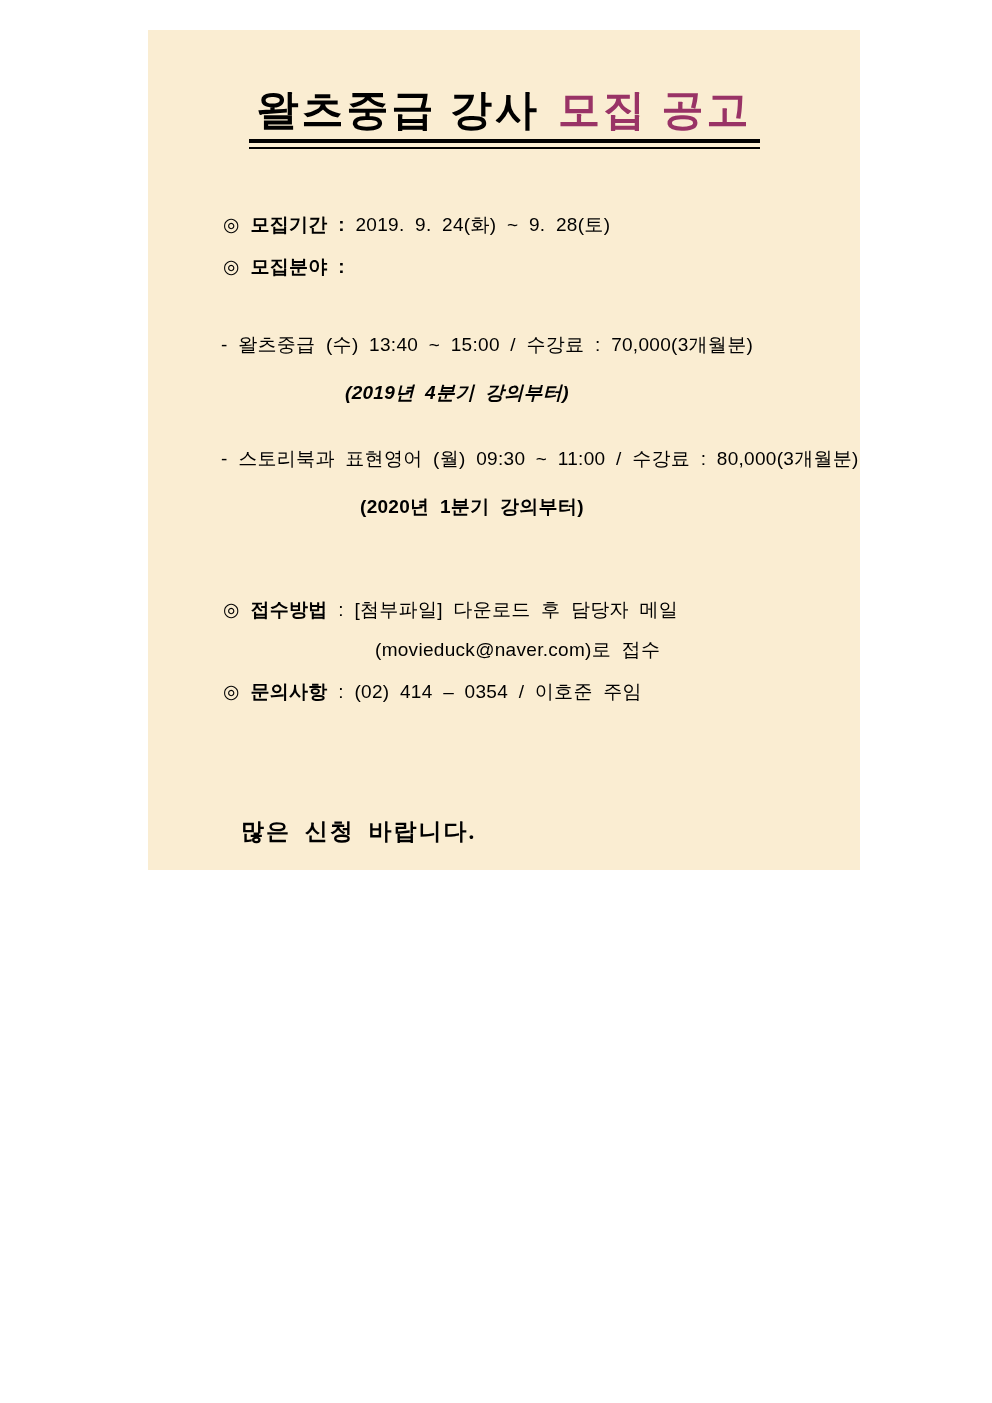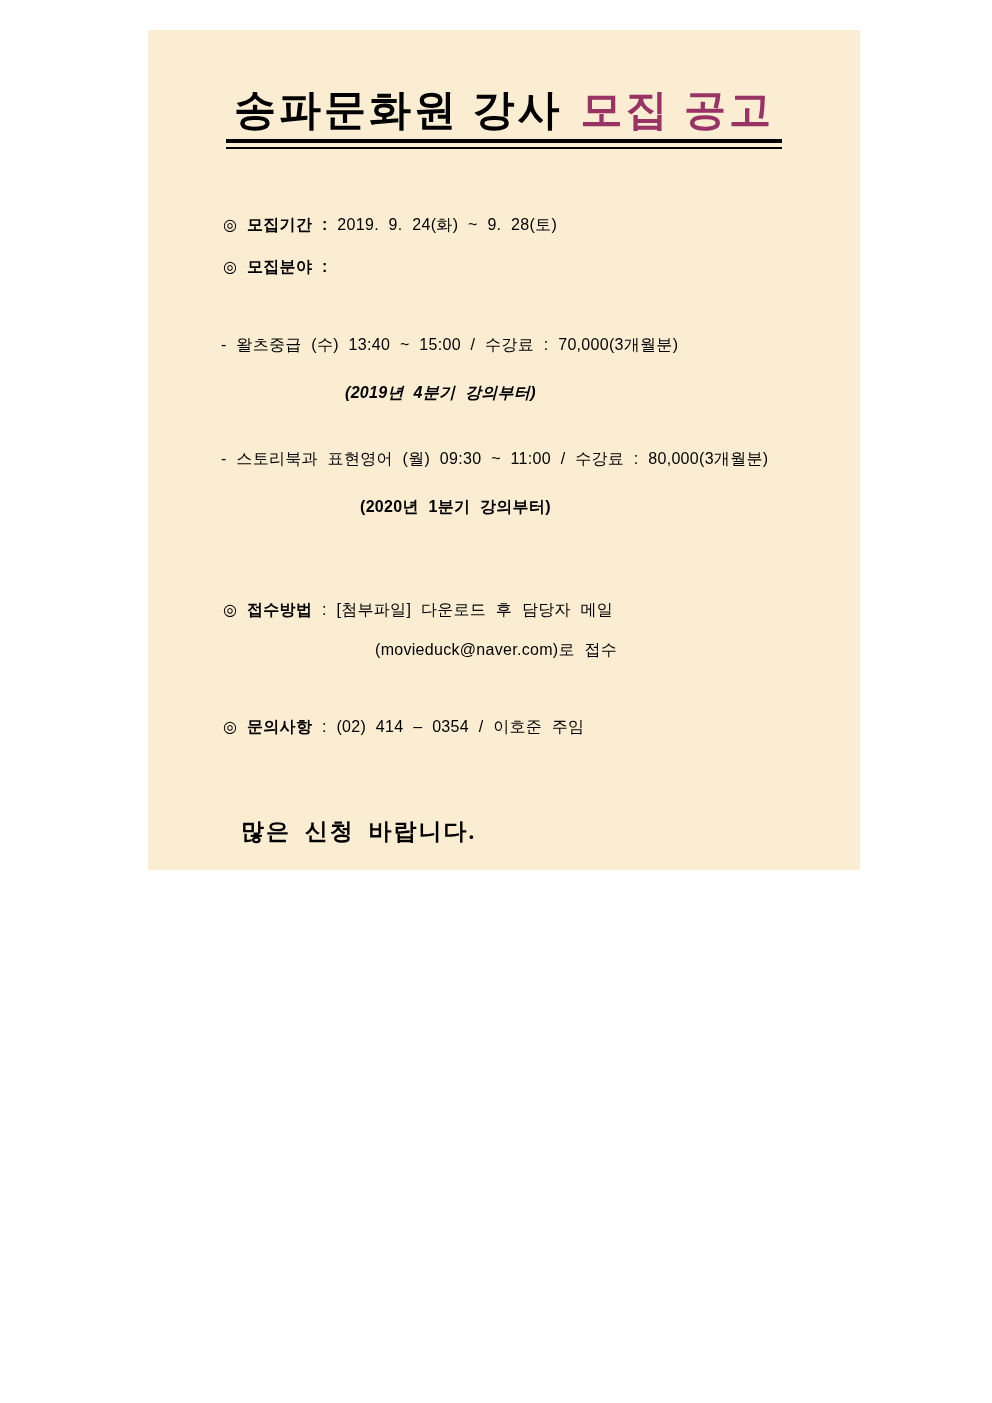--- a/index.html
+++ b/index.html
@@ -48,21 +48,21 @@
     height: 2px;
     background: var(--underline-color, #000000);
   }
   .title-accent {
     color: var(--accent-color, #993366);
     margin-left: 18px;
   }
   .line {
     position: absolute;
     left: 75px;
-    font-size: 16px;
+    font-size: 19px;
     line-height: 24px;
     white-space: pre;
     word-spacing: 5px;
     letter-spacing: 0.3px;
   }
   .b { font-weight: bold; }
   .closing-line {
     position: absolute;
     font-size: 23px;
     font-weight: bold;
@@ -72,38 +72,38 @@
     font-family: "Liberation Serif", "DejaVu Serif", serif;
   }
 </style>
 </head>
 <body style="--page-background: #ffffff; --panel-background: #faedd2; --text-color: #000000; --accent-color: #993366; --underline-color: #000000;">
 
 <div class="page">
   <div class="notice-box">
 
     <div class="title-row">
-      <span class="title-underline"><span>송파문화원 강사</span><span class="title-accent">모집 공고</span></span>
+      <span class="title-underline"><span>왈츠중급 강사</span><span class="title-accent">모집 공고</span></span>
     </div>
 
     <div class="line" style="top:183px;"><span class="b">◎ 모집기간 :</span><span> 2019. 9. 24(화) ~ 9. 28(토)</span></div>
 
     <div class="line" style="top:225px;"><span class="b">◎ 모집분야 :</span></div>
 
     <div class="line" style="top:303px; left:73px;"><span>- 왈츠중급 (수) 13:40 ~ 15:00 / 수강료 : 70,000(3개월분)</span></div>
 
     <div class="line b" style="top:351px; left:197px;font-style:italic;"><span>(2019년 4분기 강의부터)</span></div>
 
     <div class="line" style="top:417px; left:73px;"><span>- 스토리북과 표현영어 (월) 09:30 ~ 11:00 / 수강료 : 80,000(3개월분)</span></div>
 
     <div class="line b" style="top:465px; left:212px;"><span>(2020년 1분기 강의부터)</span></div>
 
 
     <div class="line" style="top:568px;"><span class="b">◎ 접수방법</span><span> : [첨부파일] 다운로드 후 담당자 메일</span></div>
 
     <div class="line" style="top:608px; left:203px;margin-left:24px;"><span>(movieduck@naver.com)로 접수</span></div>
 
-    <div class="line" style="top:650px;margin-top:35px;"><span class="b">◎ 문의사항</span><span> : (02) 414 – 0354 / 이호준 주임</span></div>
+    <div class="line" style="top:650px;"><span class="b">◎ 문의사항</span><span> : (02) 414 – 0354 / 이호준 주임</span></div>
 
     <div class="closing-line" style="top:753px; left:93px;margin-top:33px;"><span>많은 신청 바랍니다.</span></div>
 
   </div>
 </div>
 
 </body></html>

